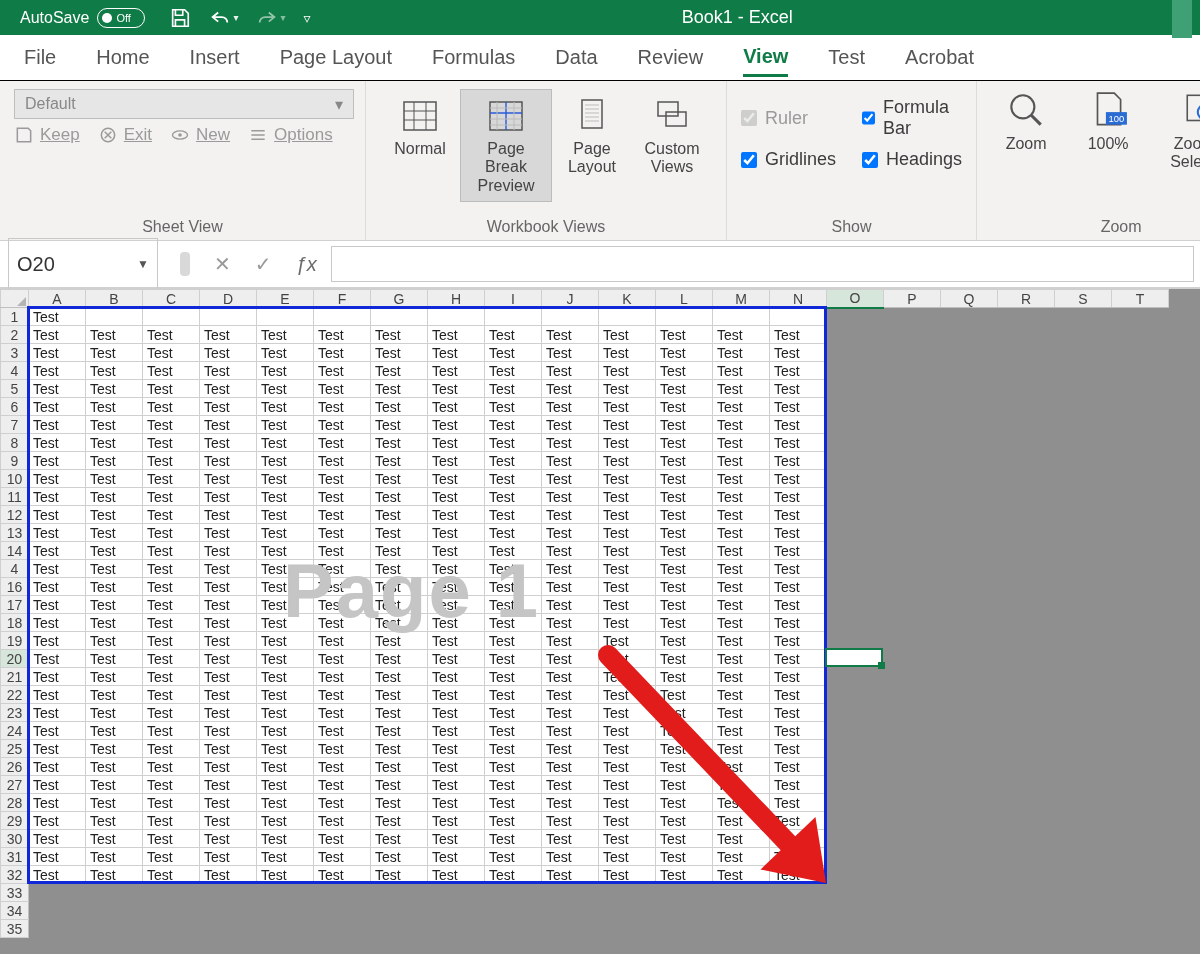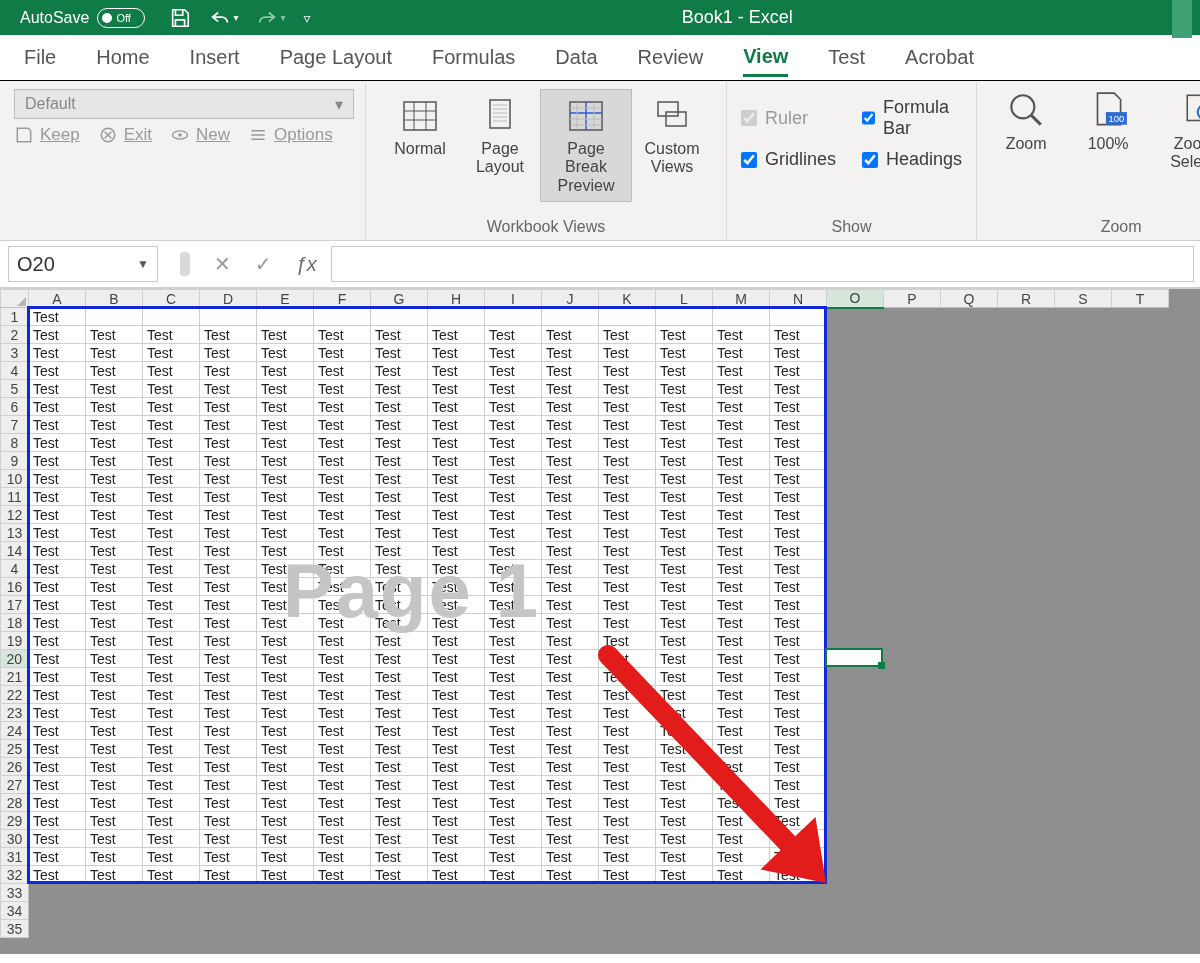--- a/index.html
+++ b/index.html
@@ -82,21 +82,21 @@
   .zoom .btn{ display:flex; flex-direction:column; align-items:center; width:70px; font-size:16px; color:#444; line-height:1.15; text-align:center;}
   .zoom .btn svg{ width:42px; height:42px; margin-bottom:4px;}
   .zoom .btn.wide{width:96px;}
 
   
   .fbar-row {
     height: 48px; display:flex; align-items:center; background:#fff;
     border-bottom:2px solid #d0d0d0;
   }
   .namebox {
-    width:150px; height:36px; margin:0 8px; border:1px solid #c8c8c8;
+    width:150px; height:52px; margin:0 8px; border:1px solid #c8c8c8;
     display:flex; align-items:center; justify-content:space-between;
     padding:0 8px; font-size:20px; color:#333;
   }
   .namebox .dd{ font-size:12px; color:#555;}
   .fx-btns{ display:flex; align-items:center; gap:24px; padding:0 14px; color:#9a9a9a; font-size:20px;}
   .fx-btns .pill{ width:10px; height:24px; border-radius:4px; background:#d9d9d9;}
   .fx-label{ font-style:italic; color:#6b6b6b; font-size:20px;}
   .fbar{ flex:1; height:36px; border:1px solid #c8c8c8; margin-right:6px;}
 
   
@@ -221,47 +221,48 @@
           <span>New</span>
         </span>
         <span class="btn">
           <svg viewBox="0 0 24 24">
               <path stroke="#9a9a9a" stroke-width="1.8" d="M4 7h16M4 12h16M4 17h16"></path>
             </svg>
           <span>Options</span>
         </span>
       </div>
     </div>
+    <div class="group-title">Sheet View</div>
   </div>
 
   <div class="group">
     <div class="wbv">
       <div class="btn sm">
         <svg viewBox="0 0 40 40">
             <rect x="4" y="6" width="32" height="28" fill="none" stroke="#555" stroke-width="1.5"></rect>
             <path stroke="#555" stroke-width="1" d="M4 15h32M4 24h32M14 6v28M26 6v28"></path>
           </svg>
         <span>Normal</span>
       </div>
-      <div class="btn sm">
-        <svg viewBox="0 0 40 40">
-            <rect x="10" y="4" width="20" height="28" fill="none" stroke="#555" stroke-width="1.5"></rect>
-            <path stroke="#bbb" stroke-width="1" d="M13 9h14M13 13h14M13 17h14M13 21h14M13 25h14"></path>
-          </svg>
-        <span>Page</span>
-        <span>Layout</span>
-      </div>
       <div class="btn active">
         <svg viewBox="0 0 40 40">
             <rect x="4" y="6" width="32" height="28" fill="none" stroke="#555" stroke-width="1.5"></rect>
             <path stroke="#2a5bd7" stroke-width="1.4" d="M4 17h32M20 6v28"></path>
             <path stroke="#bbb" stroke-width="1" d="M4 12h32M4 23h32M4 29h32M11 6v28M28 6v28"></path>
           </svg>
         <span>Page Break</span>
         <span>Preview</span>
+      </div>
+      <div class="btn sm">
+        <svg viewBox="0 0 40 40">
+            <rect x="10" y="4" width="20" height="28" fill="none" stroke="#555" stroke-width="1.5"></rect>
+            <path stroke="#bbb" stroke-width="1" d="M13 9h14M13 13h14M13 17h14M13 21h14M13 25h14"></path>
+          </svg>
+        <span>Page</span>
+        <span>Layout</span>
       </div>
       <div class="btn sm">
         <svg viewBox="0 0 40 40">
             <rect x="6" y="6" width="20" height="14" fill="none" stroke="#555" stroke-width="1.5"></rect>
             <rect x="14" y="16" width="20" height="14" fill="none" stroke="#555" stroke-width="1.5"></rect>
           </svg>
         <span>Custom</span>
         <span>Views</span>
       </div>
     </div>

